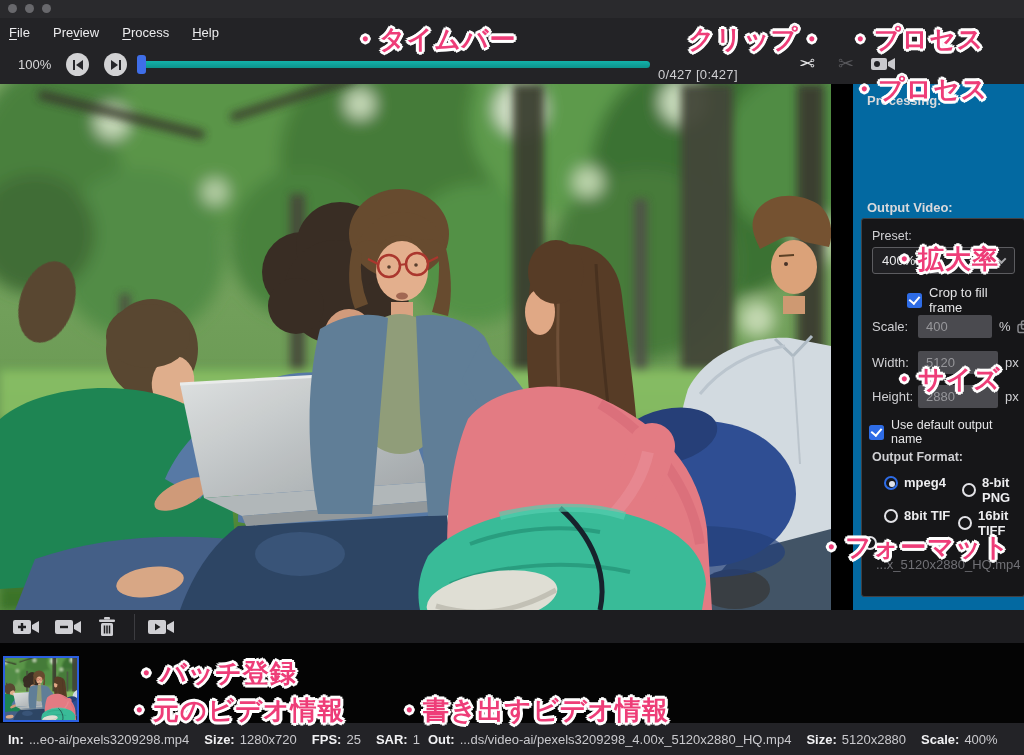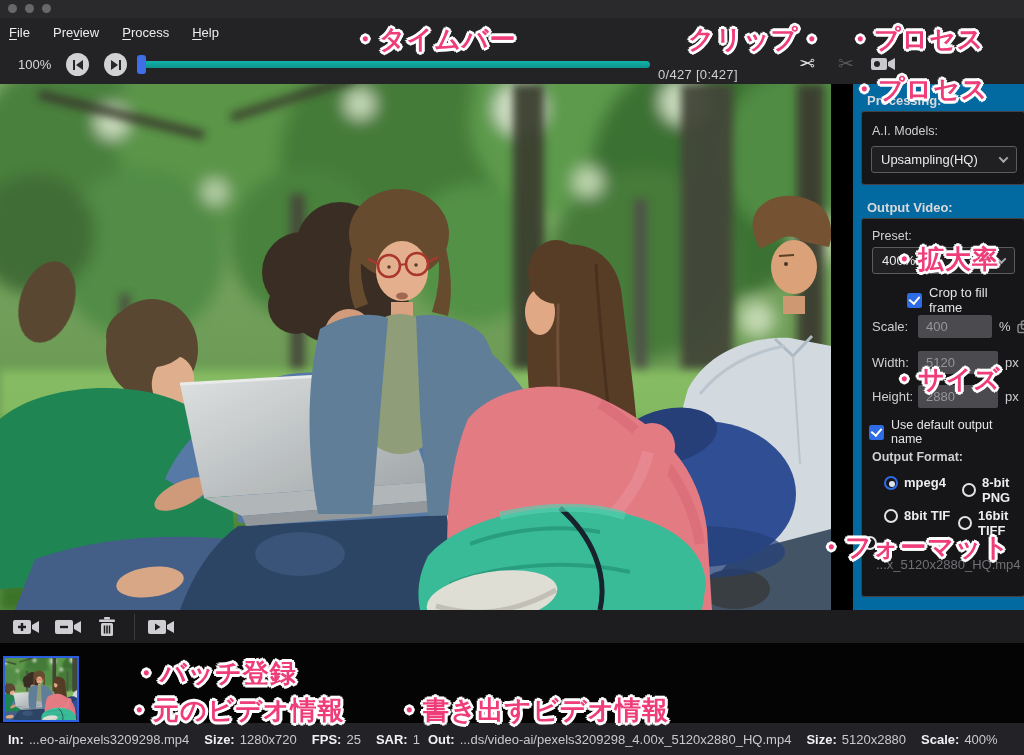--- a/index.html
+++ b/index.html
@@ -315,27 +315,20 @@
   <div class="workspace">
     <div class="video-area">
       <svg class="video-svg" viewBox="0 0 831 526">
           <use href="#parkScene"></use>
         </svg>
     </div>
 
     <aside class="sidebar">
       <div class="side-label lbl-processing">Processing:</div>
 
-      <div class="side-box box-ai">
-        <div class="field-label fl-ai">A.I. Models:</div>
-        <div class="dropdown dd-ai">
-          <span>Upsampling(HQ)</span>
-          <span class="chev"></span>
-        </div>
-      </div>
 
       <div class="side-label lbl-outvideo">Output Video:</div>
 
       <div class="side-box box-out">
         <div class="field-label fl-preset">Preset:</div>
         <div class="dropdown dd-preset">
           <span>400%</span>
           <span class="chev"></span>
         </div>
 

